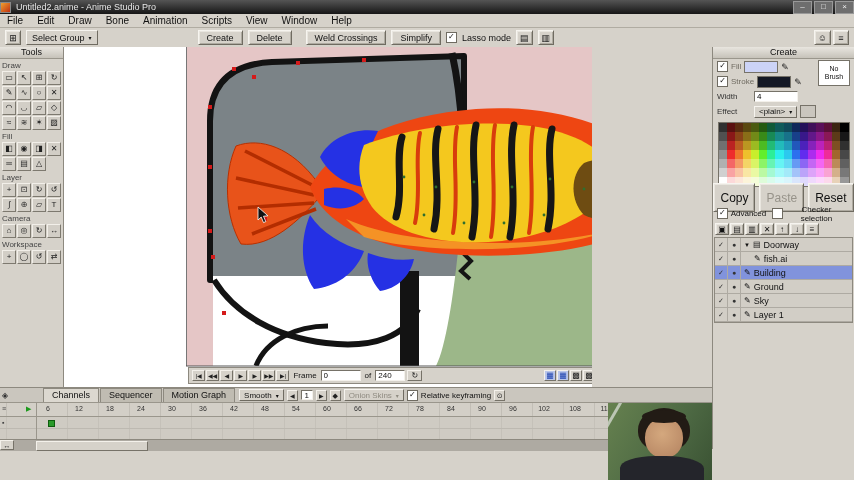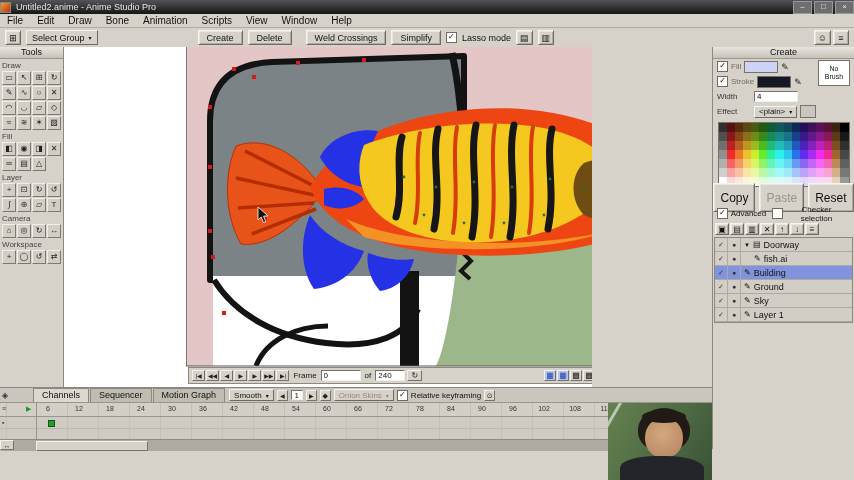--- a/index.html
+++ b/index.html
@@ -49,21 +49,21 @@
   .pb-btn.blue{color:#1a3fae;background:#b9c6ea;}
   .pb-label{font-size:8px;margin:0 2px;}
   .inset{background:#fff;border:1px solid;border-color:#767268 #f4f1eb #f4f1eb #767268;box-sizing:border-box;}
   #frame-input{width:40px;height:11px;font-size:8px;padding:0 2px;font-family:"Liberation Sans",sans-serif;}
   #total-frames{width:30px;height:11px;font-size:8px;line-height:10px;padding:0 2px;}
   #quality-icons{display:flex;gap:1px;margin-left:auto;}
   
   #timeline{height:62px;border-top:1px solid #8d897f;background:#cac6be;position:relative;}
   #tl-row-a{height:14px;display:flex;align-items:center;gap:3px;padding-left:2px;}
   #tl-corner{font-size:8px;width:10px;color:#333;}
-  #tl-tabs{display:flex;margin-left:18px;align-items:flex-end;}
+  #tl-tabs{display:flex;margin-left:28px;align-items:flex-end;}
   .tl-tab{font-size:9px;padding:0 8px;height:13px;line-height:13px;border:1px solid #8d897f;border-bottom:none;background:#c0bcb2;margin-right:1px;}
   .tl-tab.active{background:#dcd8d0;}
   .dropdown.sm{font-size:8px;height:12px;padding:0 4px;}
   .stepper-val{width:12px;height:10px;font-size:8px;text-align:center;line-height:9px;}
   .pbtn-xs{height:11px;min-width:11px;padding:0;font-size:6px;}
   .tl-label{font-size:8px;}
   #tl-ruler{position:relative;height:13px;background:#d3cfc7;border-top:1px solid #9a968c;border-bottom:1px solid #9a968c;background-image:repeating-linear-gradient(to right,transparent 0 30px,#c2beb6 30px 31px);background-position:37px 0;}
   .tick{position:absolute;top:2px;font-size:7px;color:#333;transform:translateX(-50%);}
   #playhead{position:absolute;left:26px;top:2px;font-size:7px;color:#1d9a1d;}
   #ruler-icon{position:absolute;left:2px;top:2px;font-size:7px;color:#444;}

